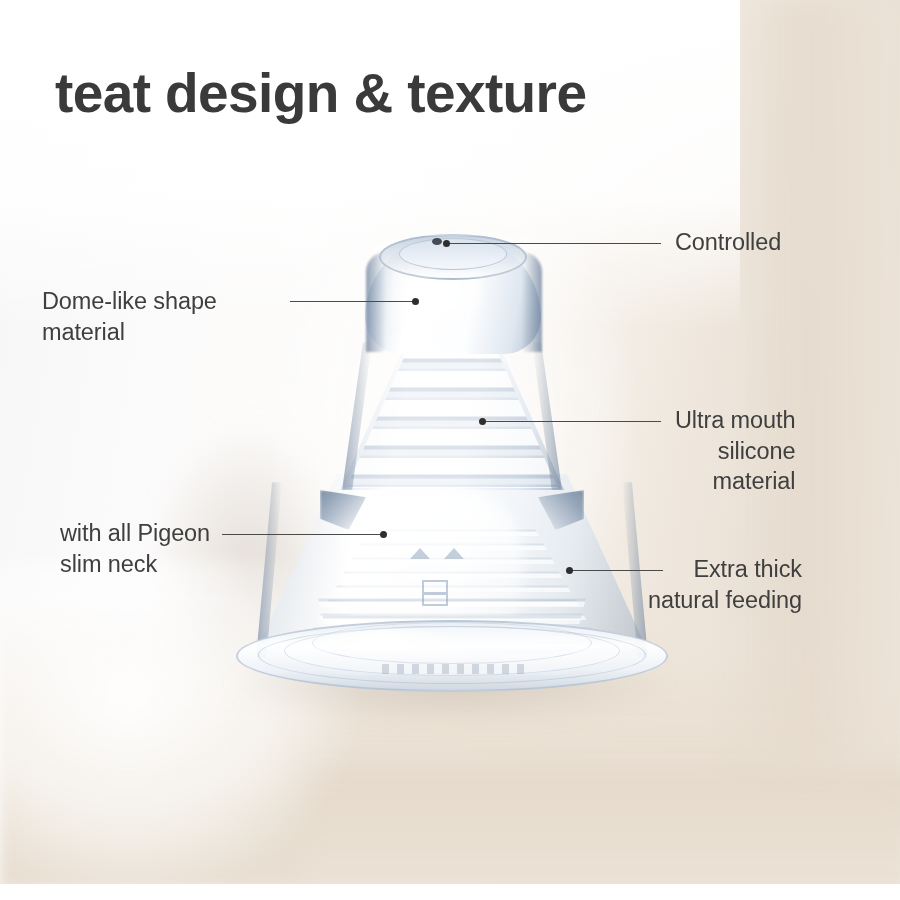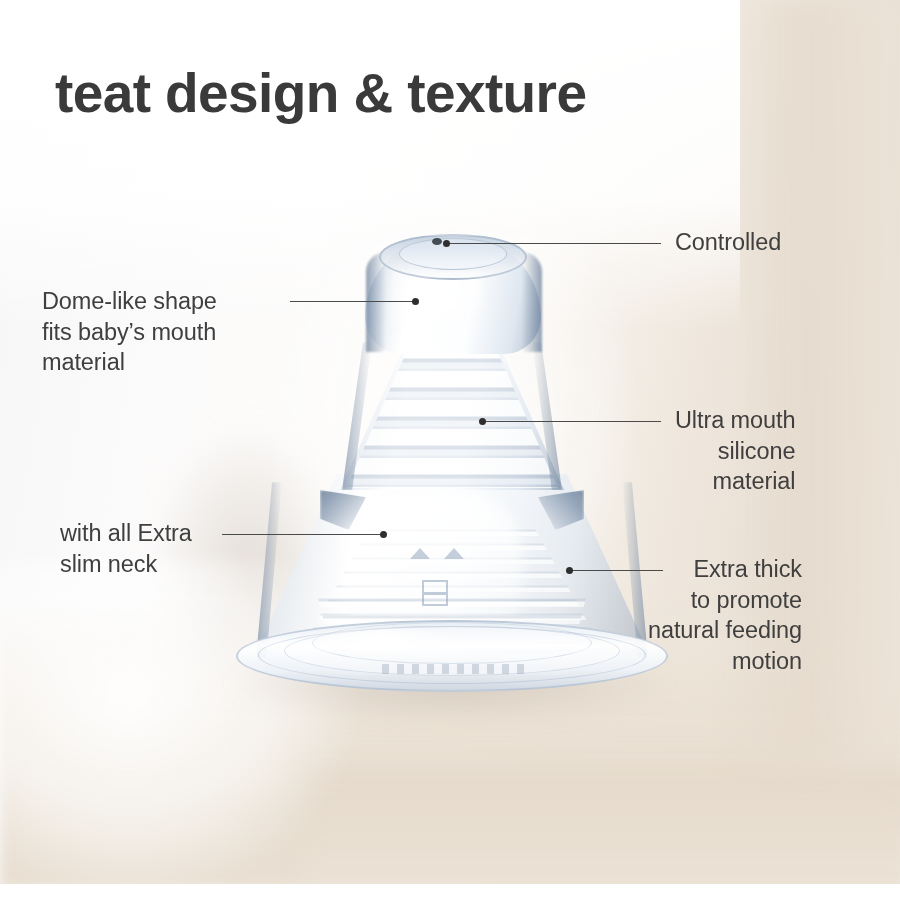--- a/index.html
+++ b/index.html
@@ -441,35 +441,32 @@
 
   <div class="leader" style="left:572px; top:570px; width:91px;"></div>
   <div class="leader-dot" style="left:566px; top:567px;"></div>
 
   <div class="callout right" style="left:675px; top:227px;">
     <div>Controlled</div>
   </div>
 
   <div class="callout left" style="left:42px; top:286px;">
     <div>Dome-like shape</div>
-    <div>fits baby’s mouth</div>
     <div>material</div>
   </div>
 
   <div class="callout right" style="left:675px; top:405px;">
     <div>Ultra mouth</div>
     <div>silicone</div>
     <div>material</div>
   </div>
 
   <div class="callout left" style="left:60px; top:518px;">
-    <div>with all Extra</div>
+    <div>with all Pigeon</div>
     <div>slim neck</div>
   </div>
 
   <div class="callout right" style="left:648px; top:554px;">
     <div>Extra thick</div>
-    <div>to promote</div>
     <div>natural feeding</div>
-    <div>motion</div>
   </div>
 
 </div>
 
 </body></html>

